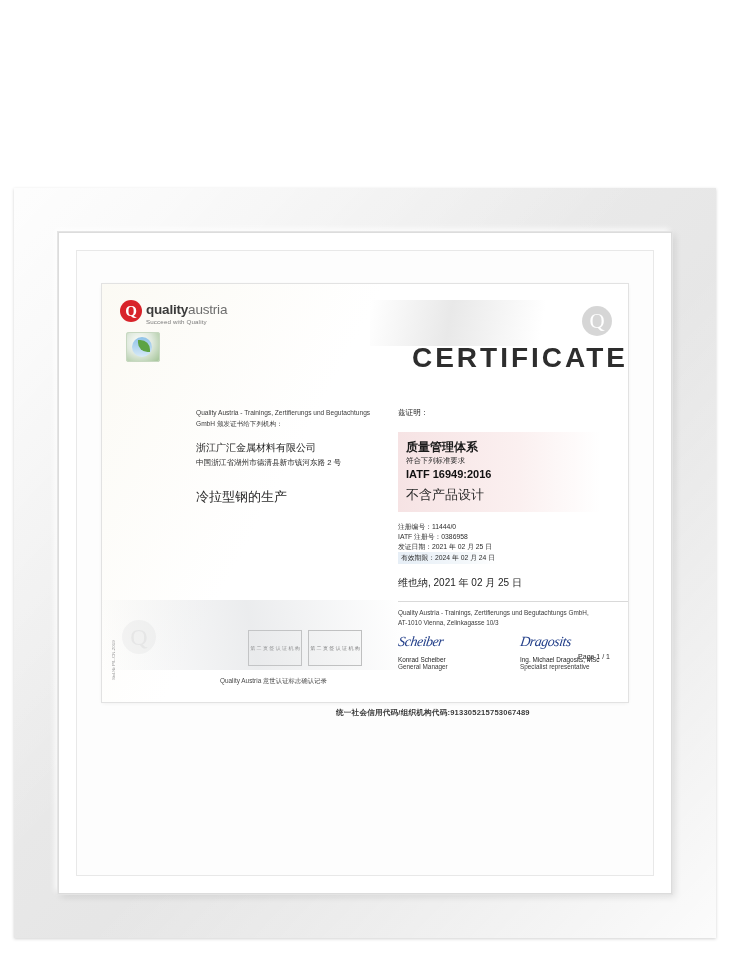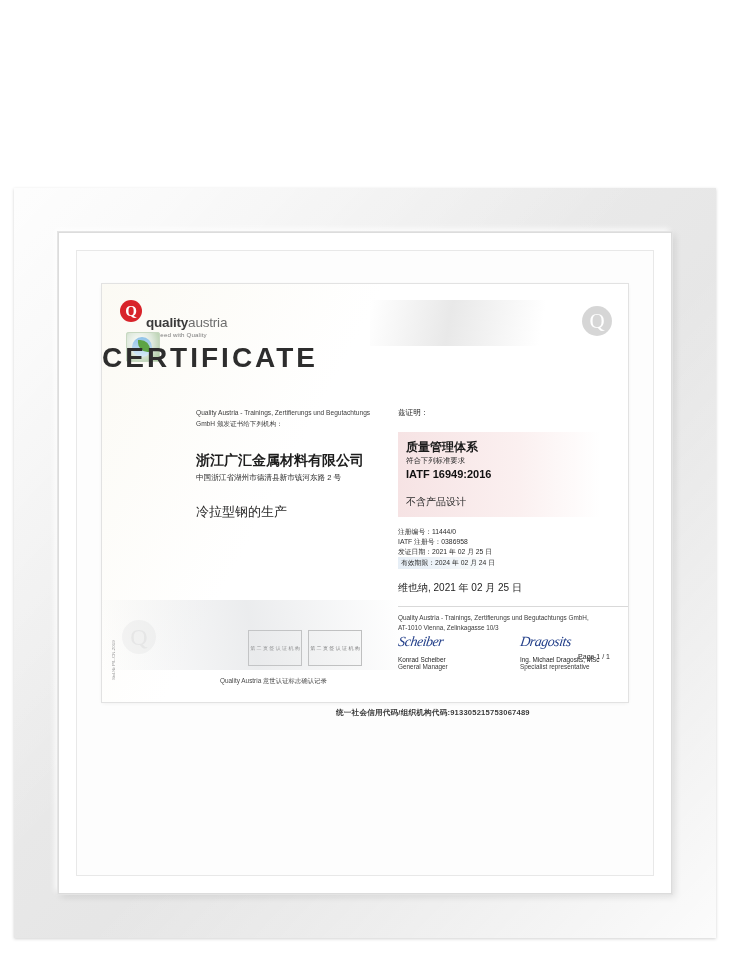--- a/index.html
+++ b/index.html
@@ -105,21 +105,21 @@
     background: #d8232a;
     color: #fff;
     font-size: 15px;
     font-weight: bold;
     text-align: center;
     line-height: 22px;
     font-family: "Liberation Serif", serif;
   }
   .qa-words {
     margin-left: 4px;
-    margin-top: 16px;
+    margin-top: 3px;
   }
   .qa-name {
     font-size: 13.5px;
     color: #3b3b3b;
     letter-spacing: -0.2px;
     line-height: 13px;
   }
   .qa-name b { font-weight: bold; }
   .qa-name span.light { color: #6d6d6d; }
   .qa-tag {
@@ -175,23 +175,23 @@
     left: 20px;
     right: auto;
     width: 34px; height: 34px; line-height: 34px; font-size: 24px;
     color: #e2e2e2;
     background: #f2f2f2;
   }
 
   
   .title-block {
     position: absolute;
-    left: 0; right: 16px;
+    left: 0; right: 0;
     top: 58px;
-    text-align: left;
+    text-align: right;
   }
   .cert-title {
     font-size: 28px;
     font-weight: bold;
     letter-spacing: 3px;
     color: #2d2d2d;
     font-family: "Liberation Sans", sans-serif;
   }
   .cert-title-cn {
     font-size: 13px;
@@ -218,24 +218,24 @@
     left: 202px;
     top: 0;
     width: 210px;
   }
   .issuer {
     font-size: 6.6px;
     color: #3c3c3c;
     line-height: 10.5px;
   }
   .cn-company {
-    font-size: 14px;
+    font-size: 10px;
     color: #1d1d1d;
-    font-weight: bold;
-    margin-top: 23px;
+    font-weight: normal;
+    margin-top: 12px;
   }
   .cn-addr {
     font-size: 7.6px;
     color: #2b2b2b;
     margin-top: 3px;
   }
   .scope {
     font-size: 13px;
     color: #2b2b2b;
     margin-top: 20px;
@@ -260,23 +260,23 @@
     color: #2b2b2b;
     margin-top: 0;
   }
   .std-line3 {
     font-size: 11px;
     color: #111111;
     font-weight: bold;
     margin-top: 2px;
   }
   .std-line4 {
-    font-size: 10px;
-    color: #2b2b2b;
-    margin-top: 15px;
+    font-size: 13px;
+    color: #2b2b2b;
+    margin-top: 6px;
   }
   .reg-list {
     margin-top: 10px;
     font-size: 6.8px;
     color: #2b2b2b;
     line-height: 10px;
   }
   .valid-row {
     background: linear-gradient(90deg, #e6eef6 0%, #f4f8fb 70%, #ffffff 100%);
     display: inline-block;

